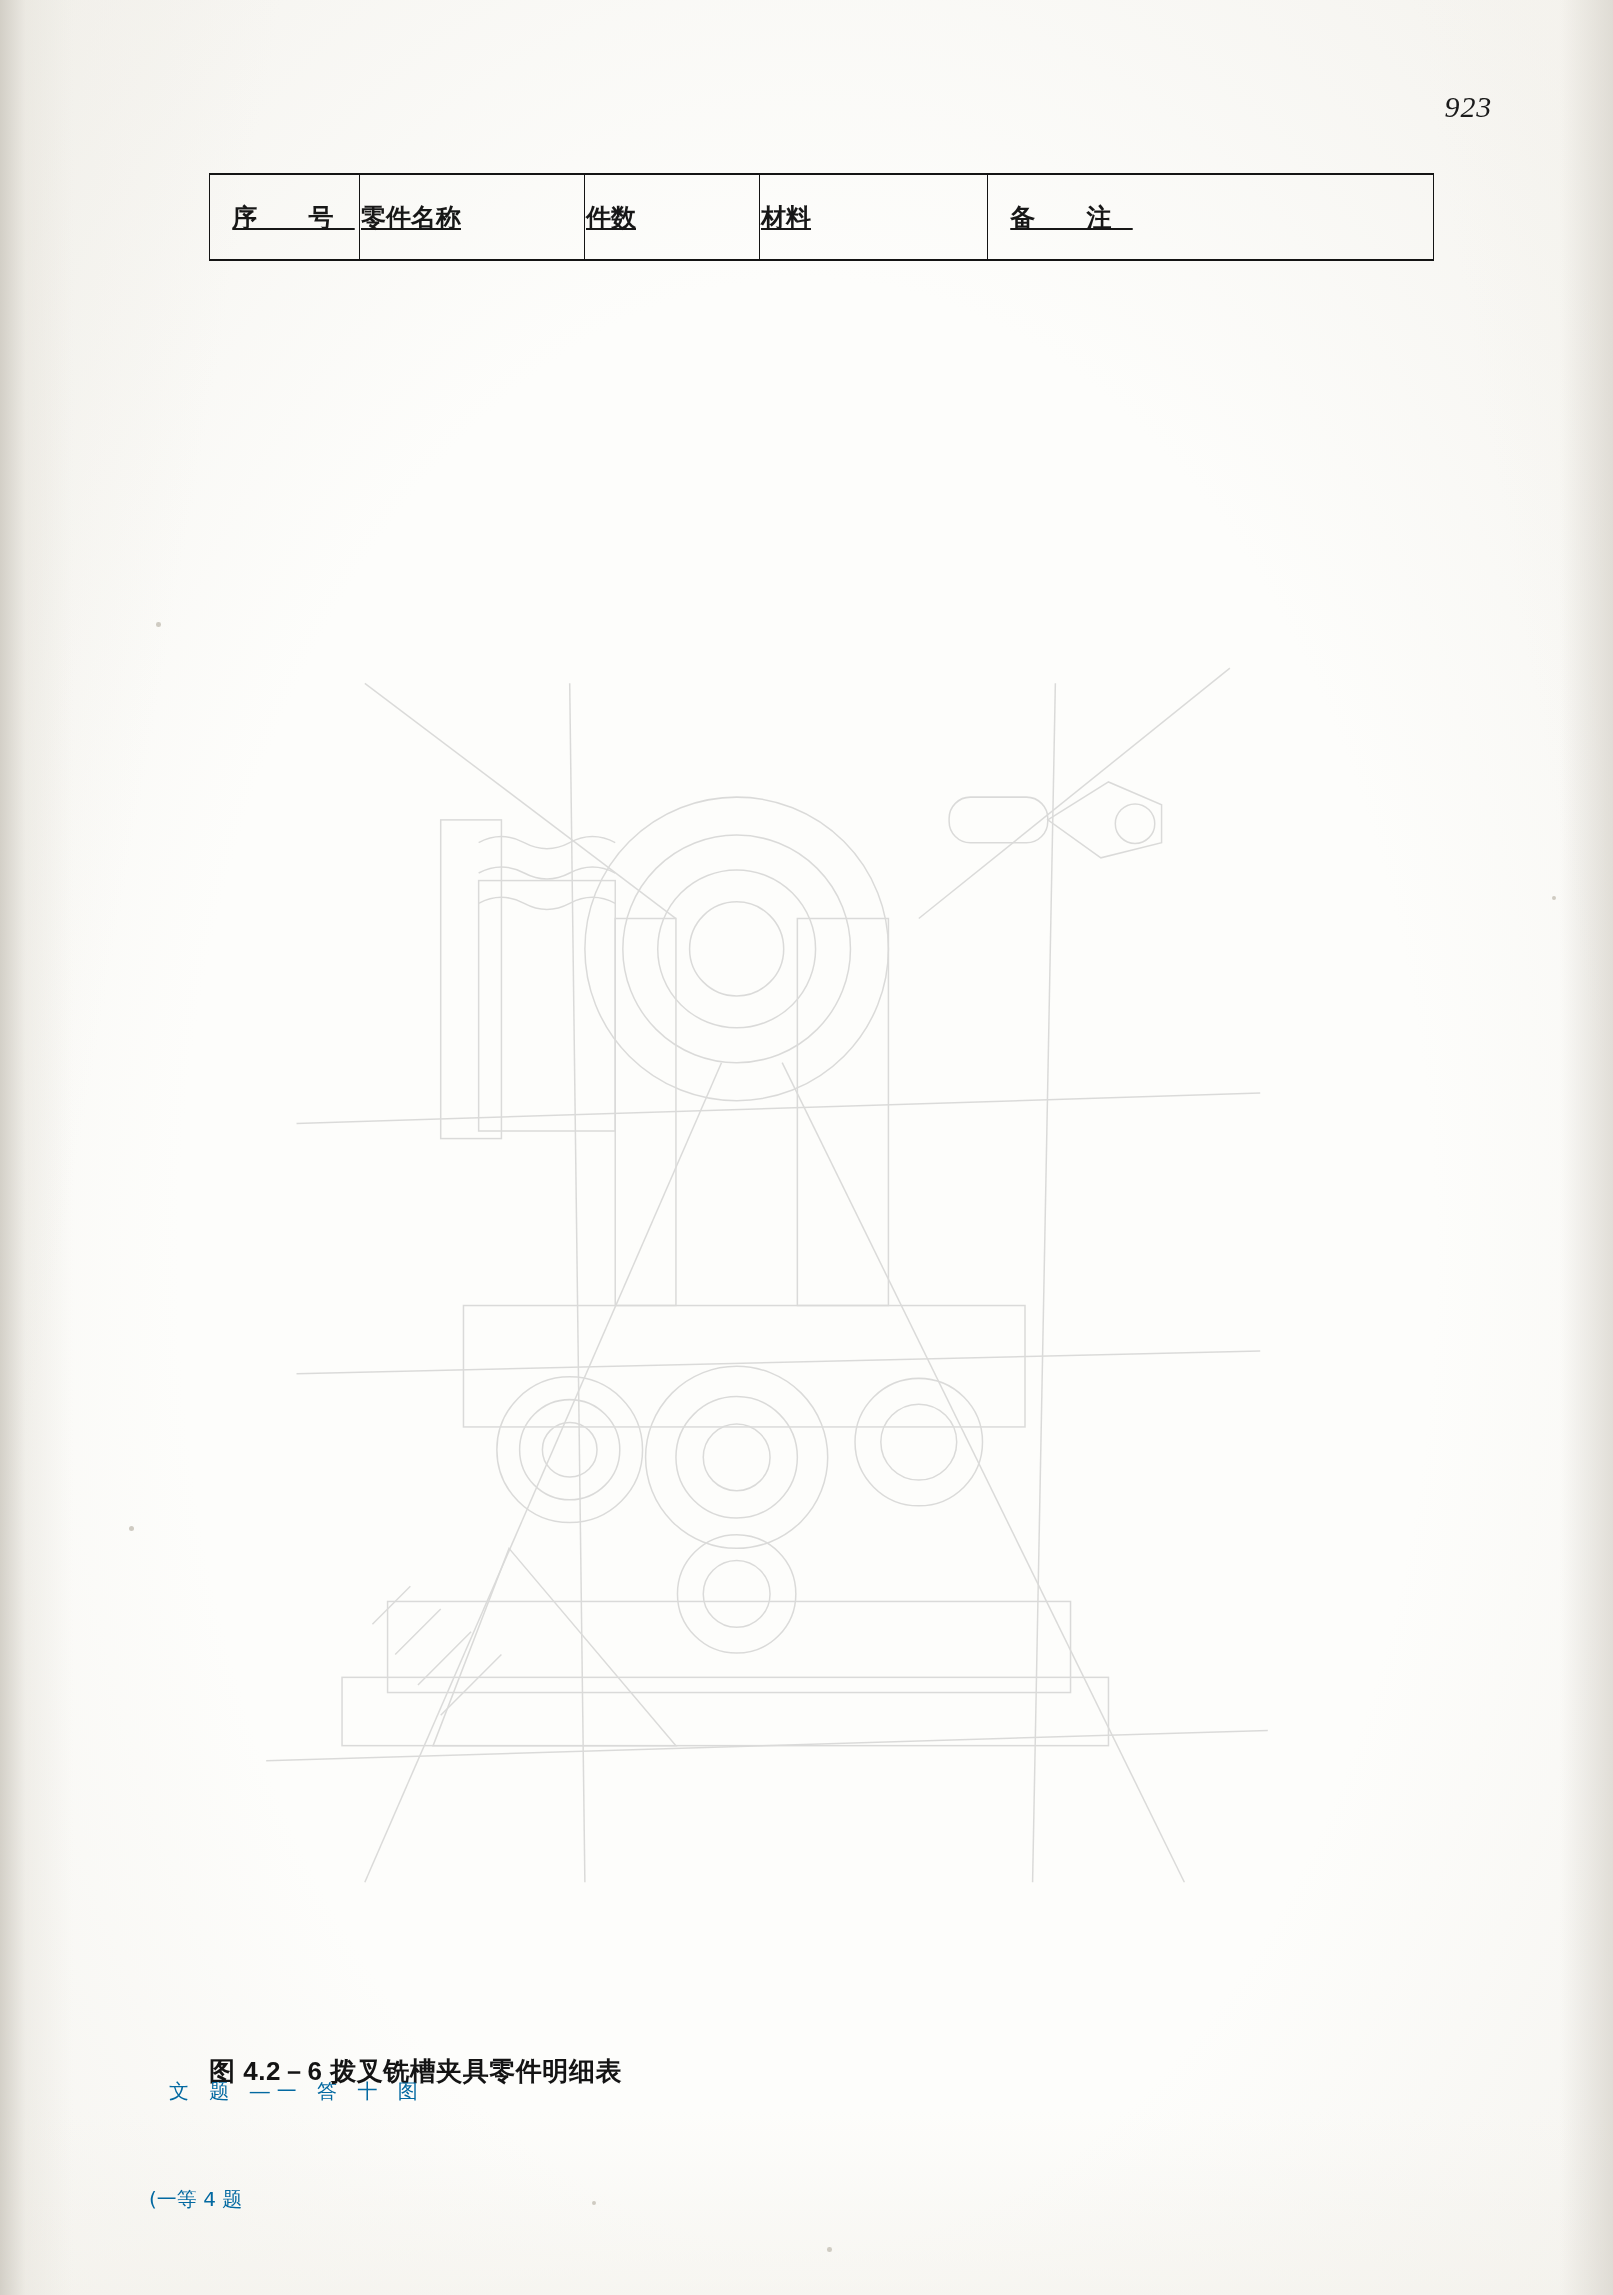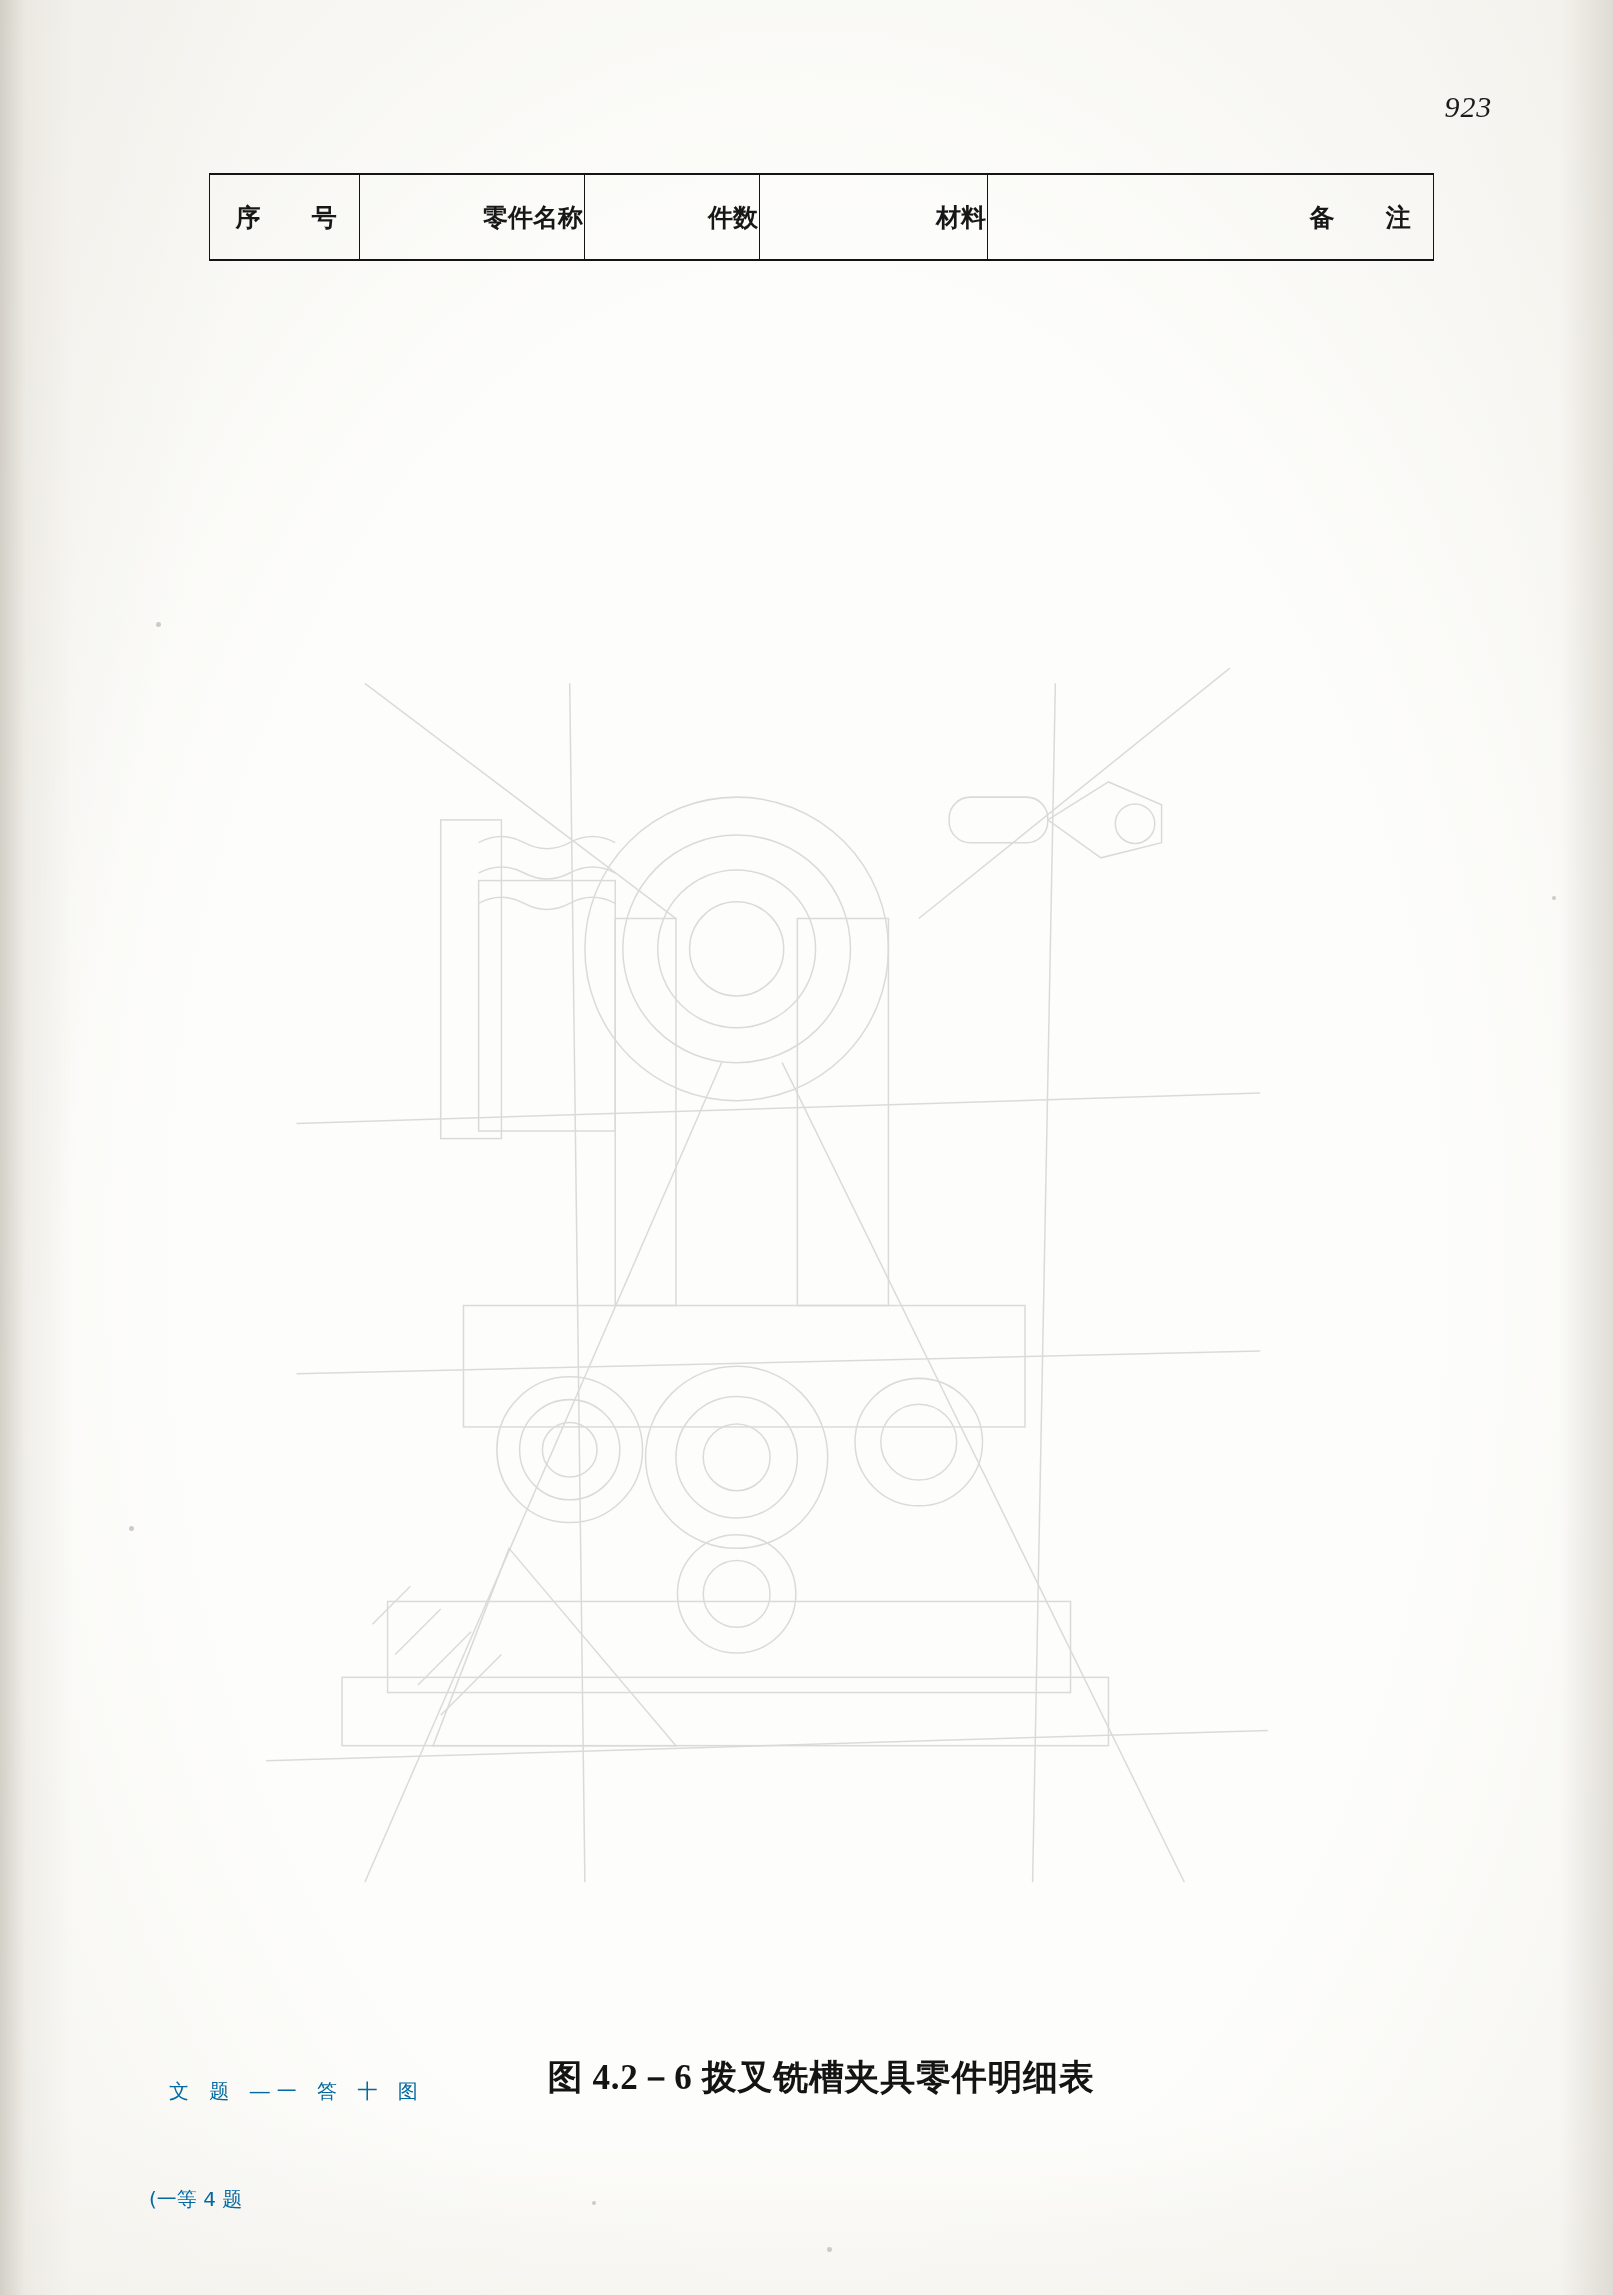--- a/index.html
+++ b/index.html
@@ -84,24 +84,25 @@
   table.parts col.c-idx  { width: 150px; }
   table.parts col.c-name { width: 225px; }
   table.parts col.c-qty  { width: 175px; }
   table.parts col.c-mat  { width: 228px; }
   table.parts col.c-rem  { width: 446px; }
 
   table.parts td {
     border-left: 1.5px solid #141414;
     border-right: 1.5px solid #141414;
     height: 58px;
-    text-align: right;
+    text-align: left;
     vertical-align: middle;
     color: #171717;
     background: transparent;
+    text-decoration: underline;
   }
   table.parts tr.header-row td {
     border-top: 2.3px solid #141414;
     border-bottom: 2.3px solid #141414;
     height: 82px;
   }
   
   table.parts td + td { border-left-width: 1.5px; }
 
   .hdr {
@@ -111,23 +112,22 @@
     color: #121212;
   }
   .hdr.wide { letter-spacing: 0.85em; text-indent: 0.85em; }
 
   
   #figure-caption {
     position: absolute;
     left: 209px;
     top: 2054px;
     width: 1224px;
-    text-align: center;
-    font-family: Liberation Serif, serif;
-    font-size: 35px;
+    font-family: Liberation Sans, sans-serif;
+    font-size: 26px;
     font-weight: bold;
     color: #141414;
     letter-spacing: 0.02em;
   }
 
   
   .scan-smudge {
     position: absolute;
     color: #0369a1;
     font-family: "DejaVu Sans", "Liberation Sans", sans-serif;

